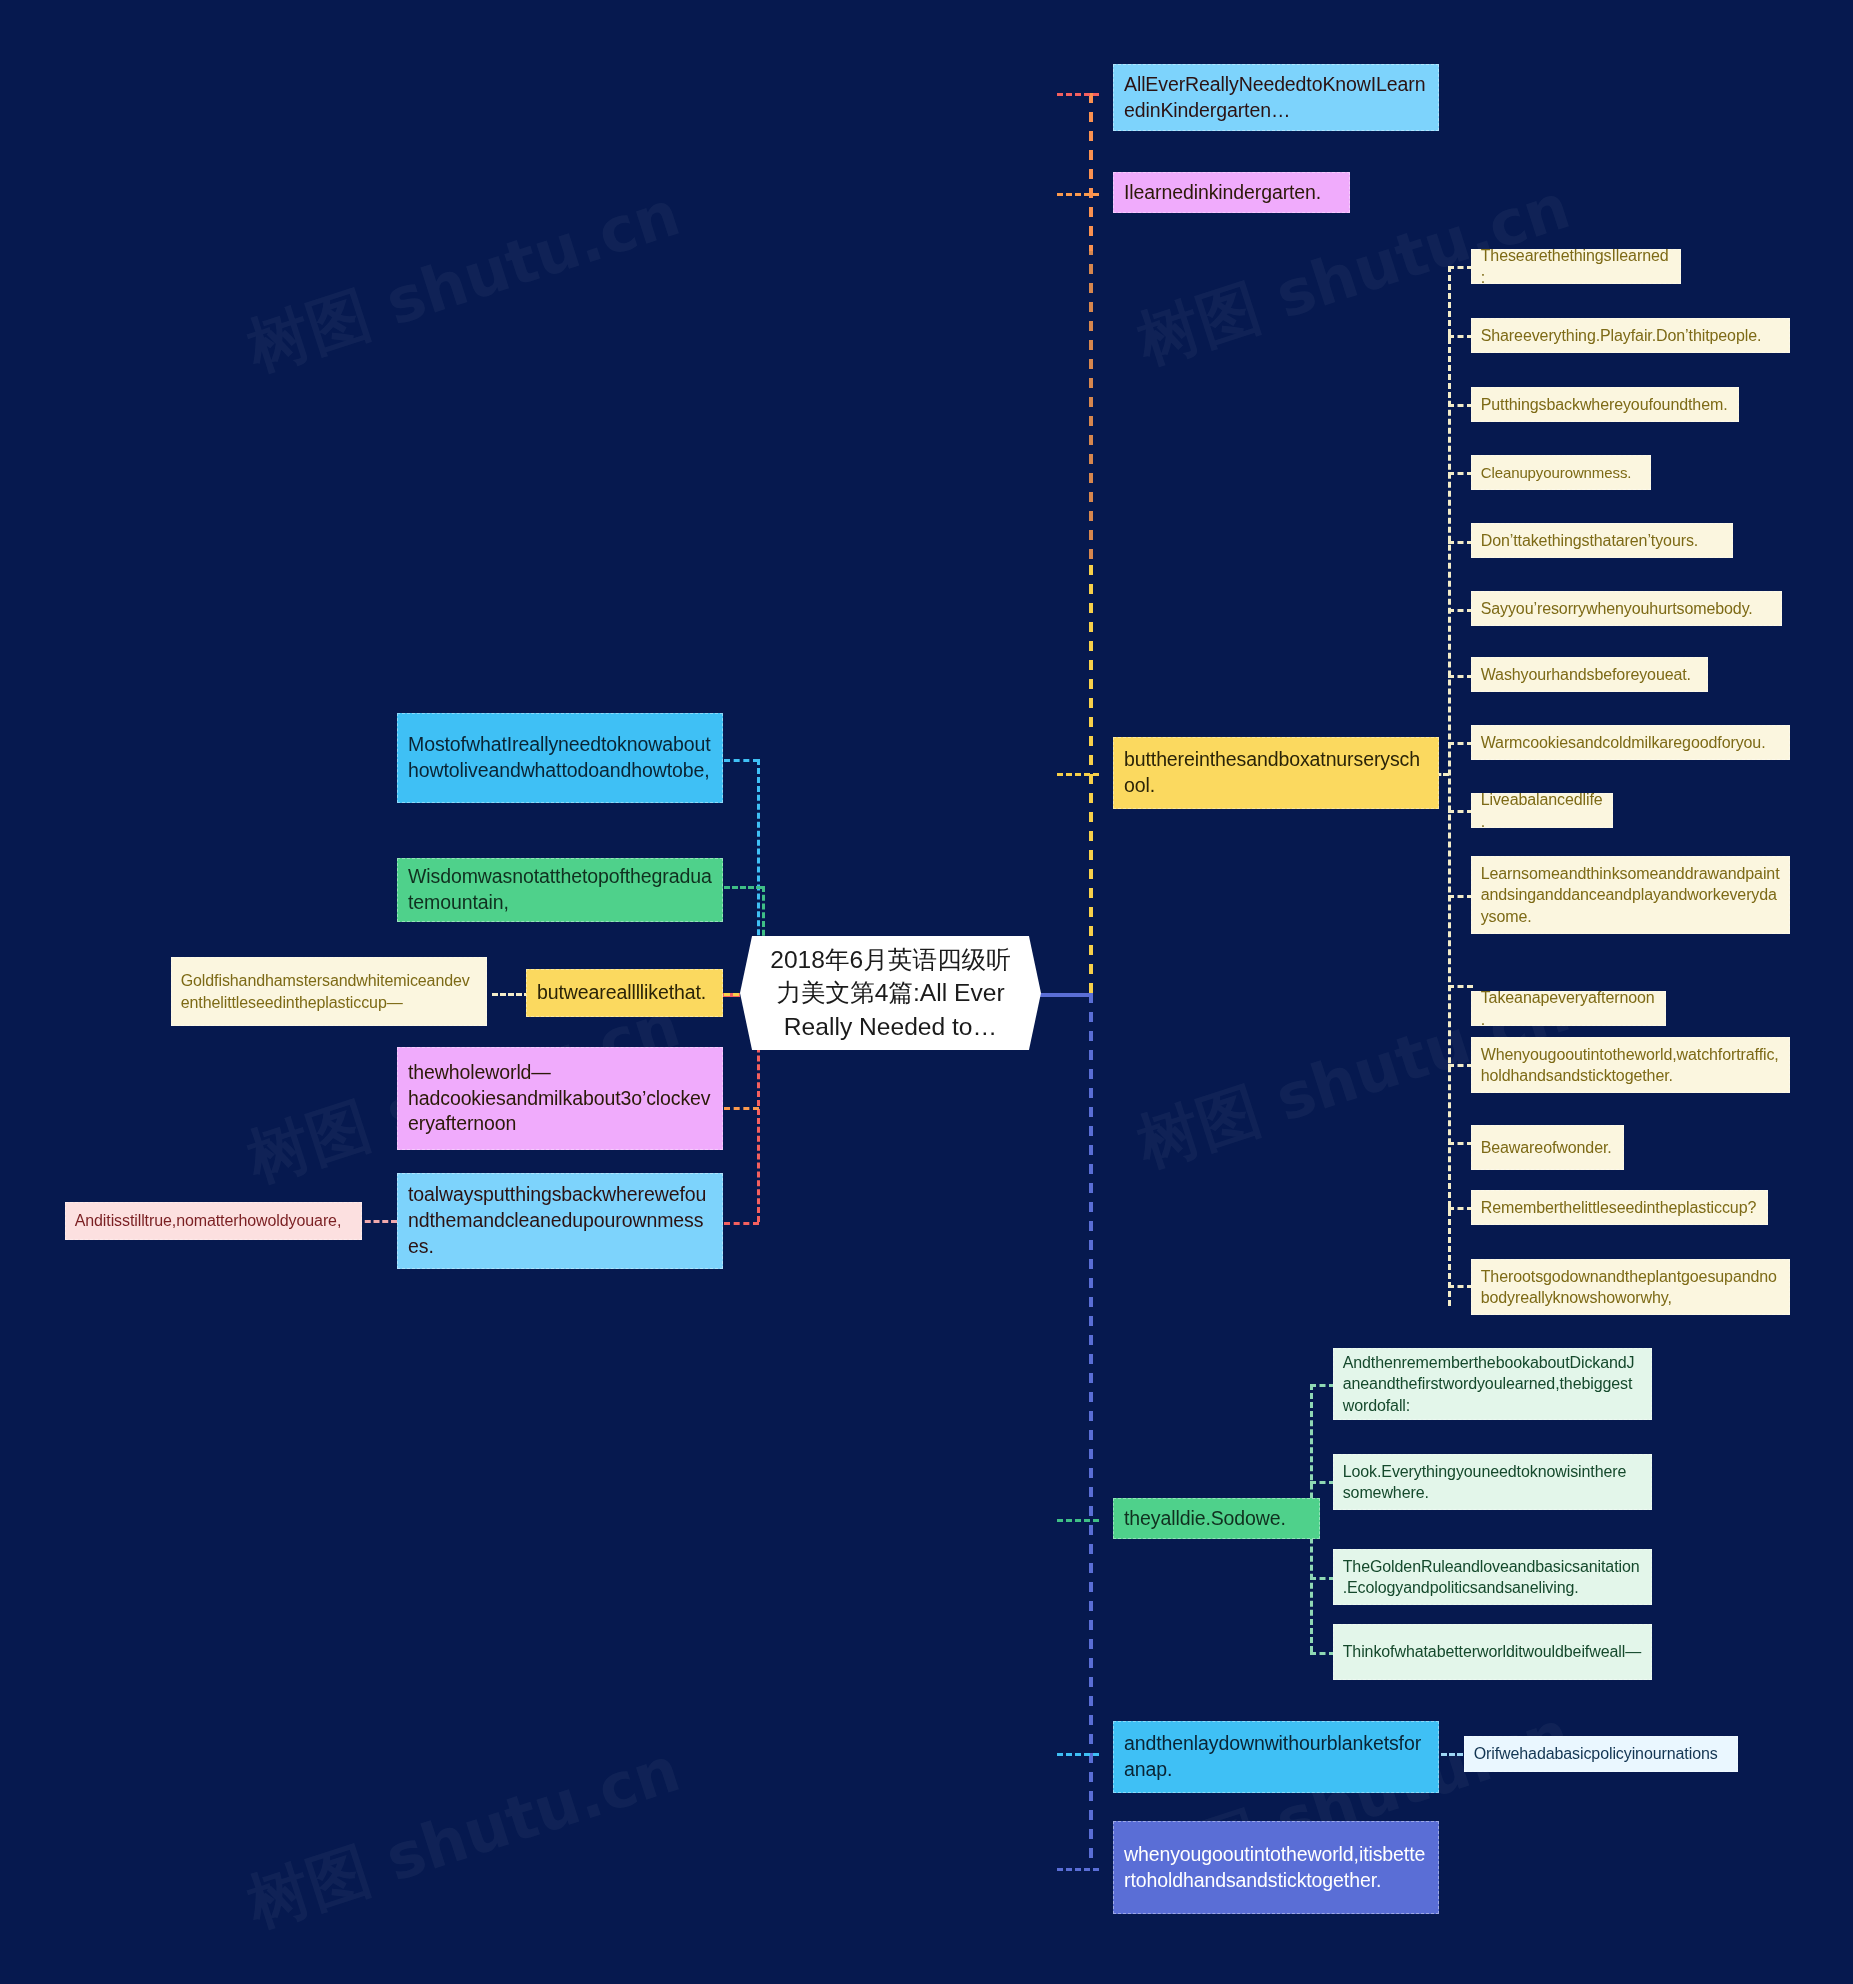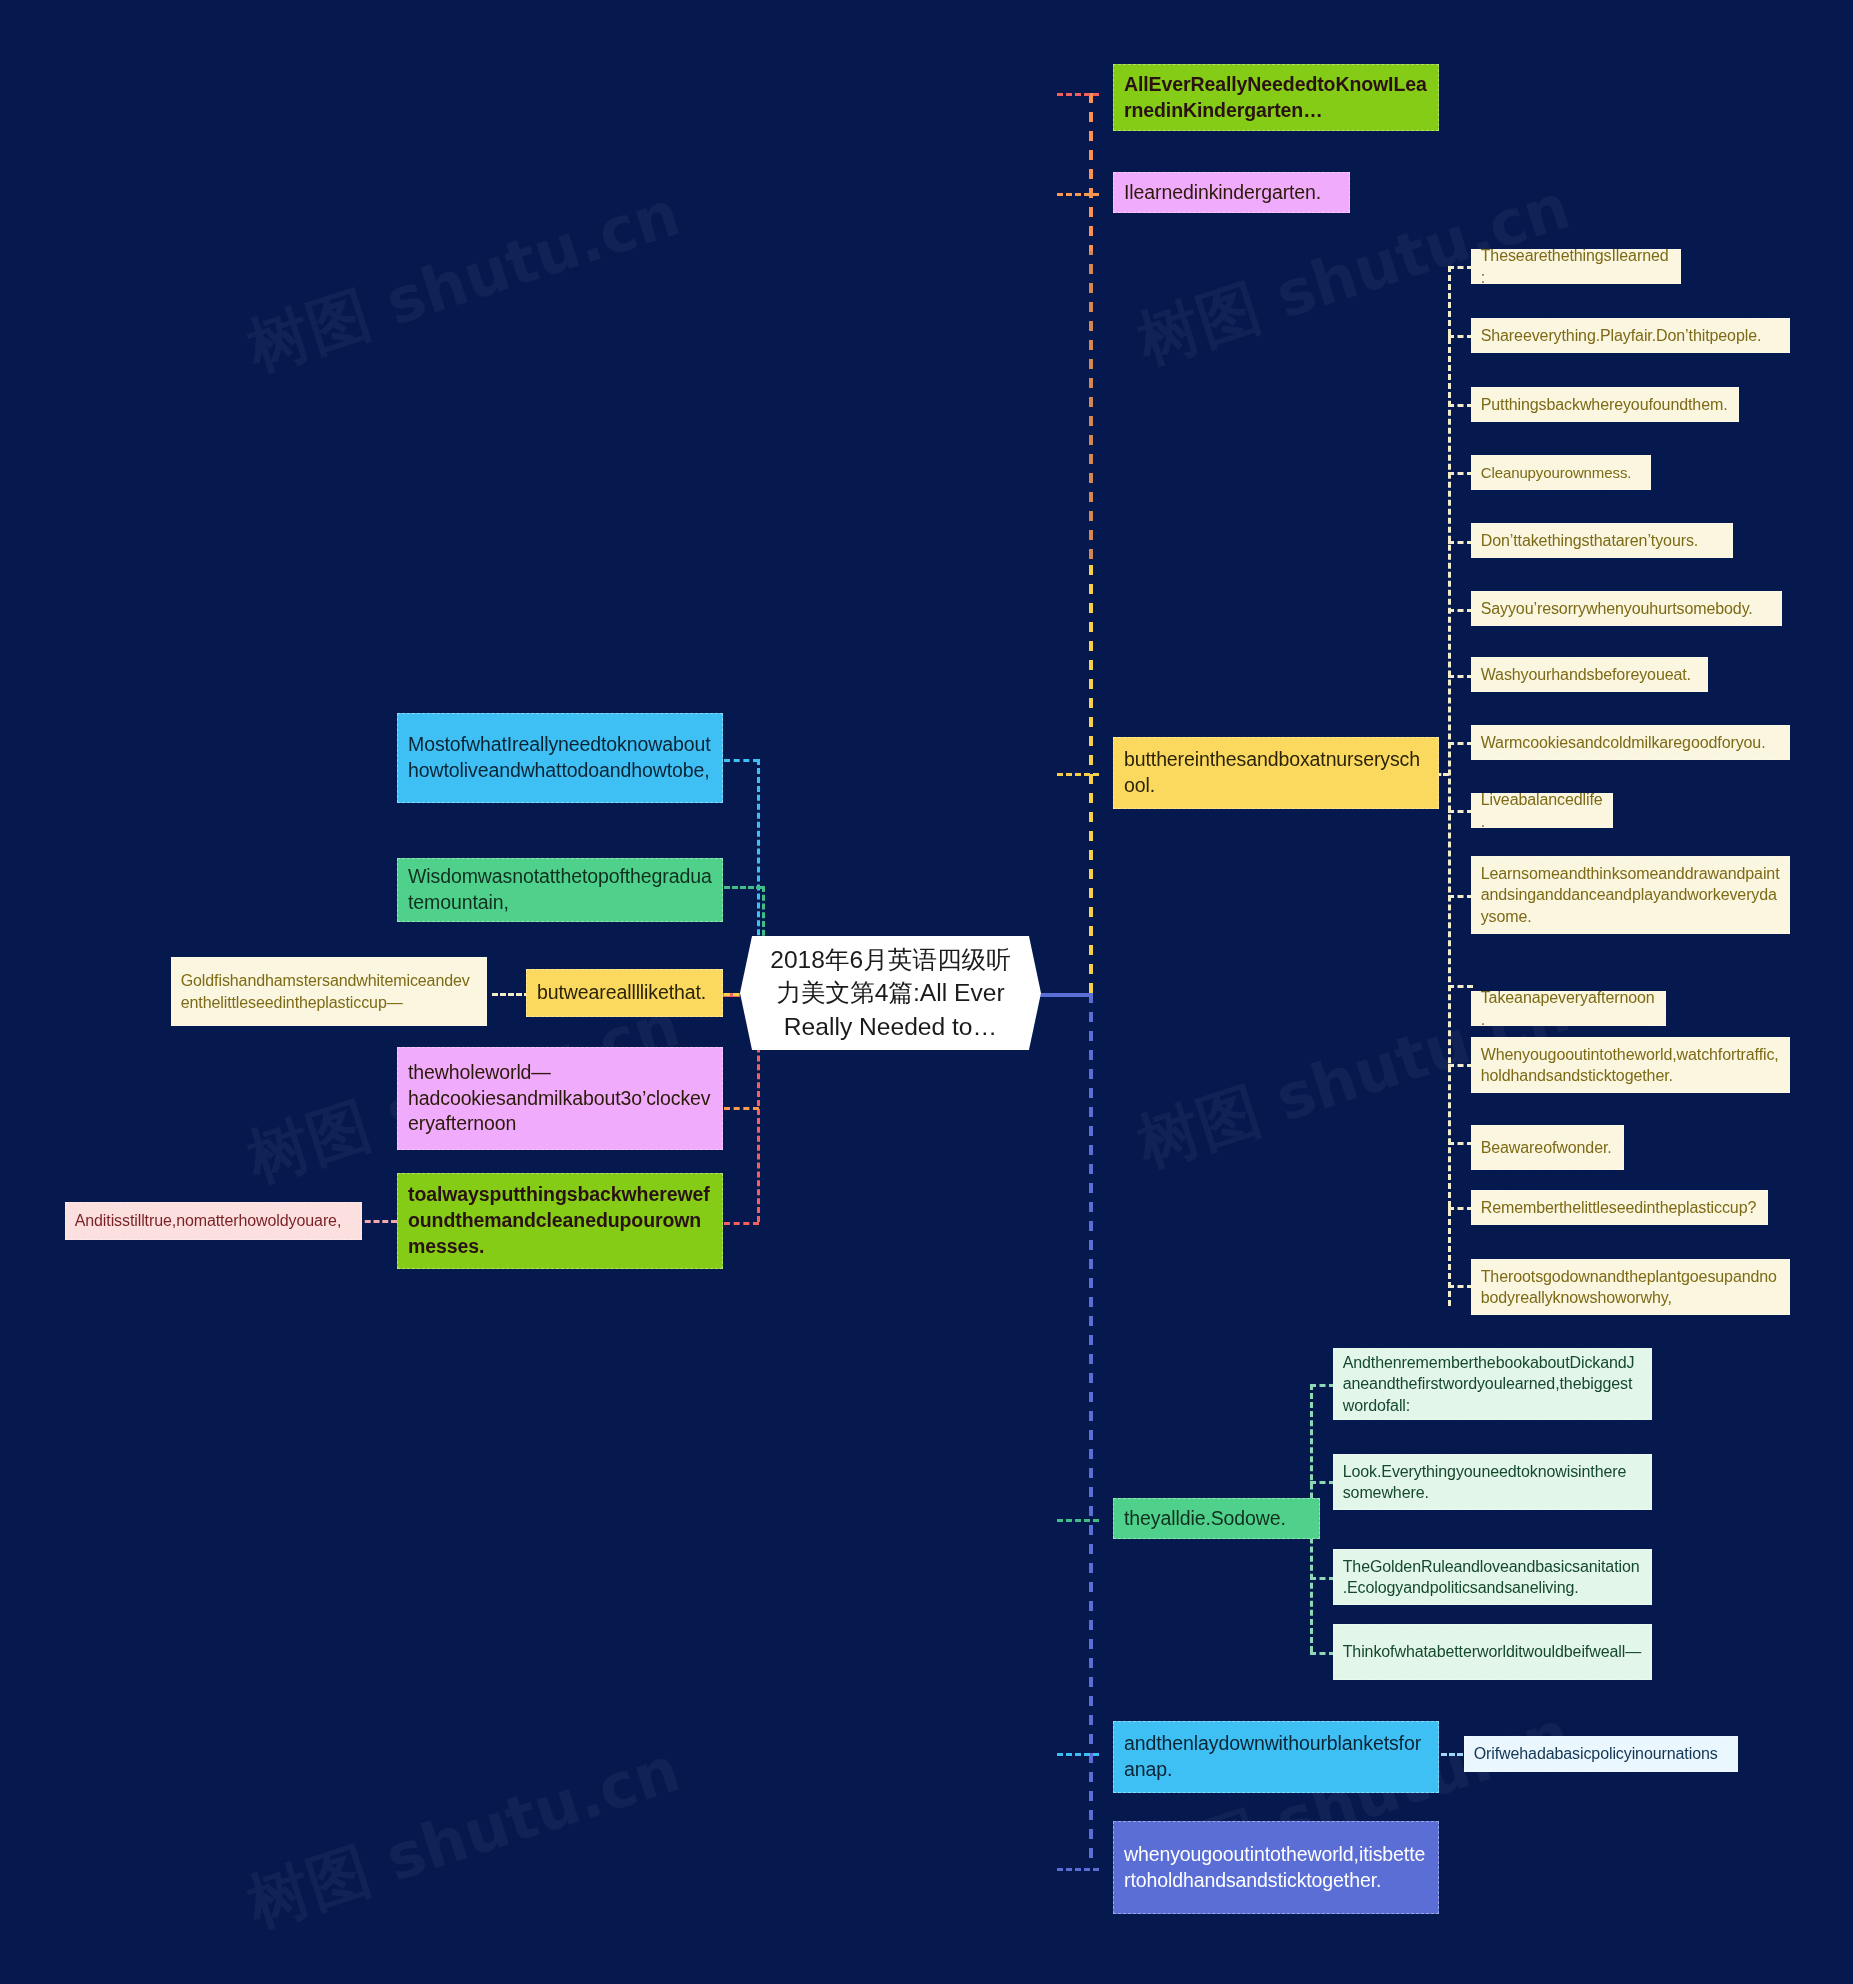--- a/index.html
+++ b/index.html
@@ -42,21 +42,21 @@
     display: flex; align-items: center; justify-content: center;
     text-align: center;
     font-size: 24.6px;
     line-height: 1.35;
     border: none;
     clip-path: polygon(4% 0, 96% 0, 100% 50%, 96% 100%, 4% 100%, 0 50%);
     padding: 7.2px 19px;
   }
 
   
-  .n-red    { background:#84cc16; color:#2b1212;font-weight:bold; }
+  .n-red    { background:#7dd3fc; color:#2b1212; }
   .n-orange { background:#f0abfc; color:#2b1a08; }
   .n-yellow { background:#fbd95f; color:#2b2408; }
   .n-green  { background:#4fd18b; color:#10301f; }
   .n-blue   { background:#3fc0f5; color:#0a2434; }
   .n-indigo { background:#5a6ed6; color:#ffffff; }
 
   
   .n-cream   { background:#fbf6df; color:#7d6a16; }
   .n-mint    { background:#e3f6ea; color:#15492c; }
   .n-ice     { background:#eaf7ff; color:#123552; }

